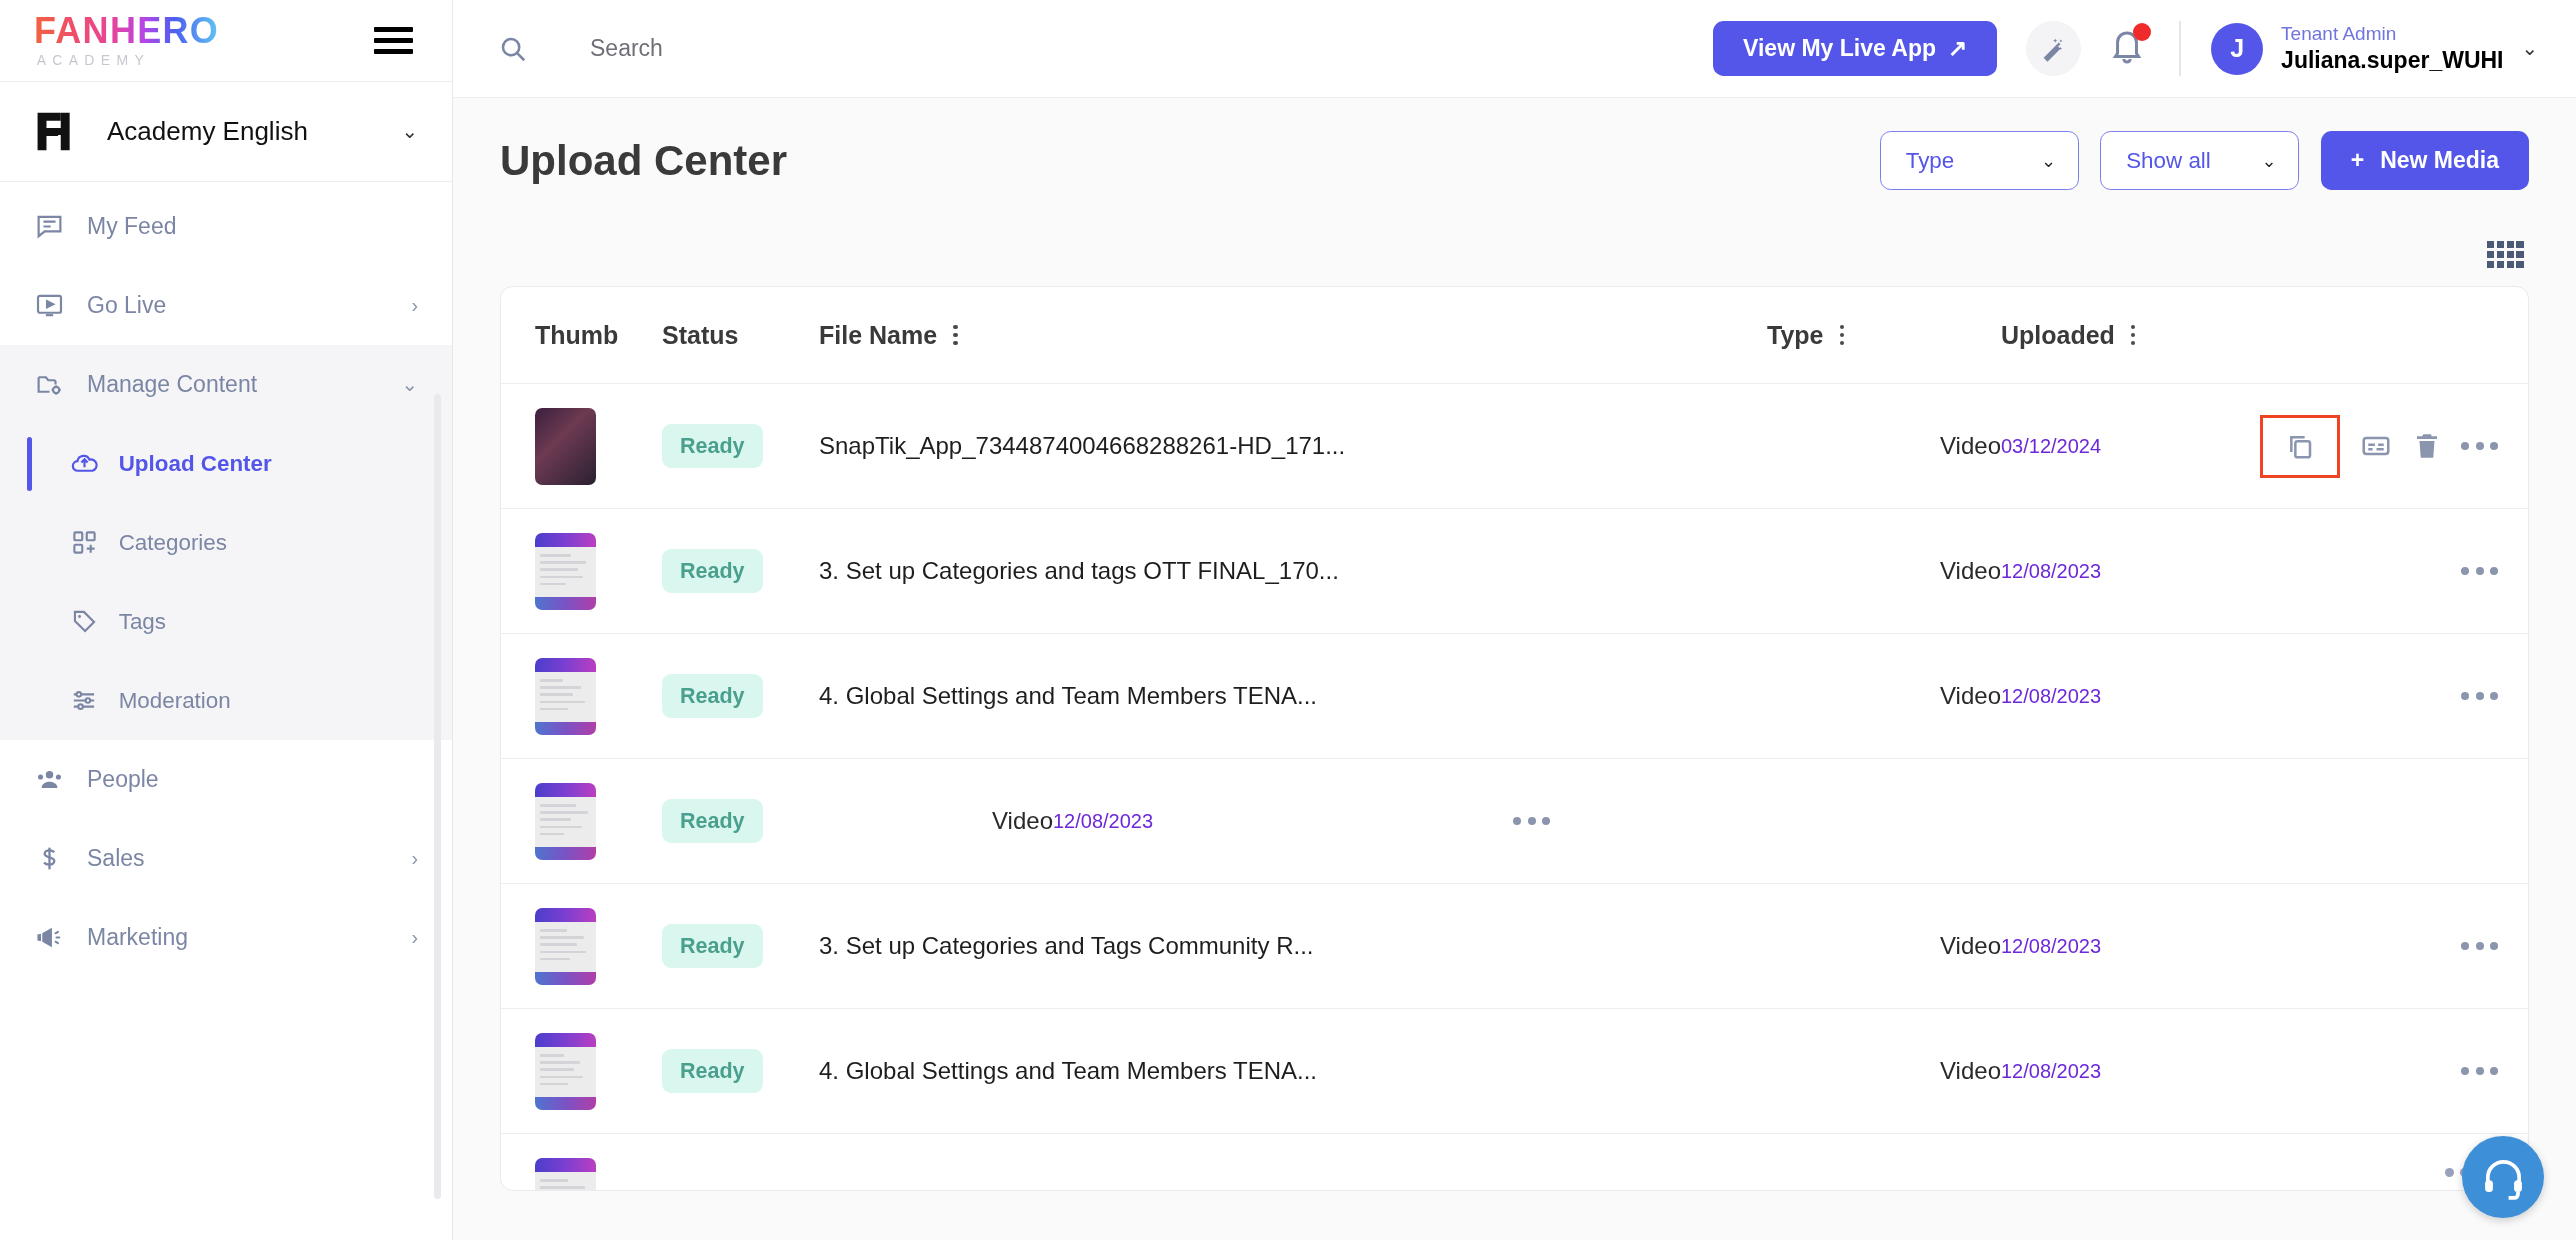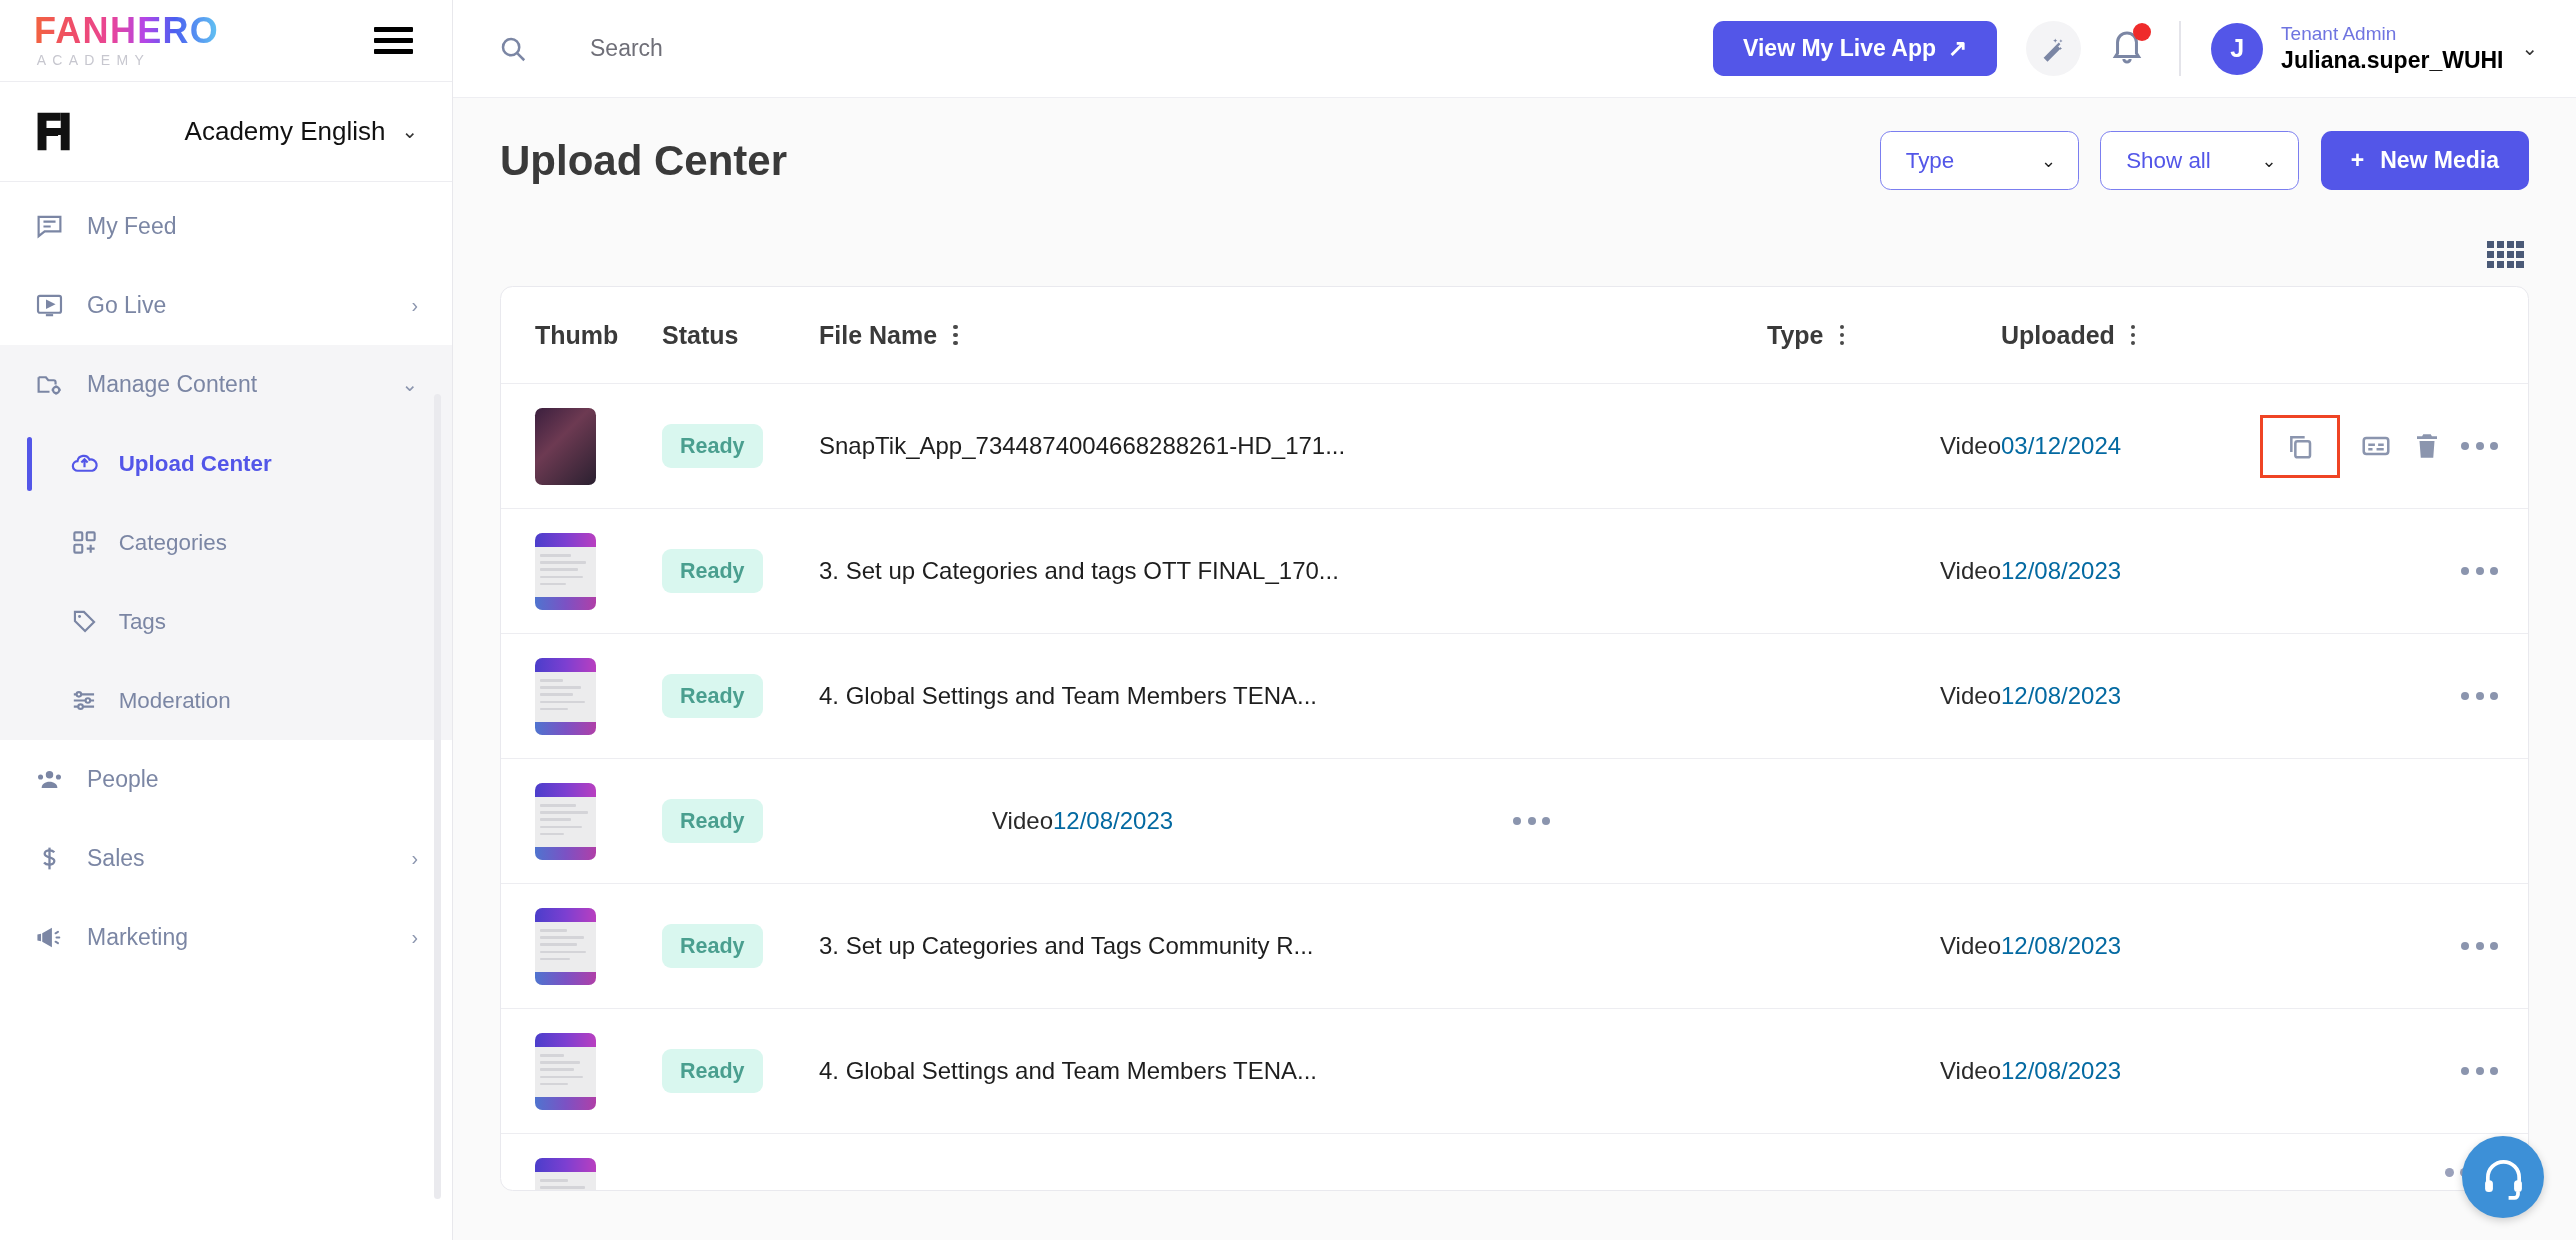--- a/index.html
+++ b/index.html
@@ -29,22 +29,22 @@
     line-height: 1;
   }
   .logo-sub {
     font-size: 14px; letter-spacing: 6.3px; color: #c7c7cf;
     padding-left: 2.7px;
   }
   .hamburger { display:flex; flex-direction:column; gap:6.3px; cursor:pointer; padding:5.4px; }
   .hamburger span { display:block; width: 39px; height: 4.5px; background:#000; border-radius:0.9px; }
 
   .sb-tenant {
-    height: 100px; display:flex; align-items:center; gap: 16px;
-    padding: 0 34px; border-bottom: 1.8px solid #ededf1; text-align: right;
+    height: 100px; display:flex; align-items:center; gap: 32px;
+    padding: 0 34px; border-bottom: 1.8px solid #ededf1;
   }
   .tenant-icon { width: 41px; height: 41px; flex:0 0 41px; position:relative; }
   .tenant-name { font-size: 26px; font-weight: 500; color:#111; flex:1; }
   .chev { color:#333; font-size:19.7px; }
 
   .sb-nav { flex:1; overflow:hidden; padding-top: 5.4px; }
   .nav-item {
     display:flex; align-items:center; gap: 23px; height: 79px;
     padding: 0 34px 0 34px; color:#7b86a4; cursor:pointer; position:relative;
   }
@@ -150,21 +150,21 @@
   .thumb .lines { position:absolute; left:5.4px; right:5.4px; top:21.5px; display:flex; flex-direction:column; gap:4.5px; }
   .thumb .lines i { display:block; height:2.7px; background:#d4d4d8; border-radius:0.9px; }
 
   .badge {
     display:inline-flex; align-items:center; justify-content:center;
     background:#d9f7ef; color:#4a9f8f; font-weight:bold; font-size: 21.5px;
     border-radius: 9px; padding: 9.8px 18px;
   }
   .fname { font-size: 24px; color:#1e1e1e; }
   .ftype { font-size: 24px; color:#2a2a2a;text-align:right; }
-  .fdate { font-size: 24px; color:#0369a1; }
+  .fdate { font-size: 20px; color:#6d28d9; }
 
   .act-ic { cursor:pointer; display:flex; align-items:center; justify-content:center; }
   .act-hl {
     border: 3.6px solid #ef4424; width: 82px; height: 63px;
     display:flex; align-items:center; justify-content:center; background:#fff;
   }
   .dots-h { display:flex; gap:6.3px; align-items:center; }
   .dots-h i { width:8px; height:8px; border-radius:50%; background:#8b95ae; display:block; }
 
   .support {

